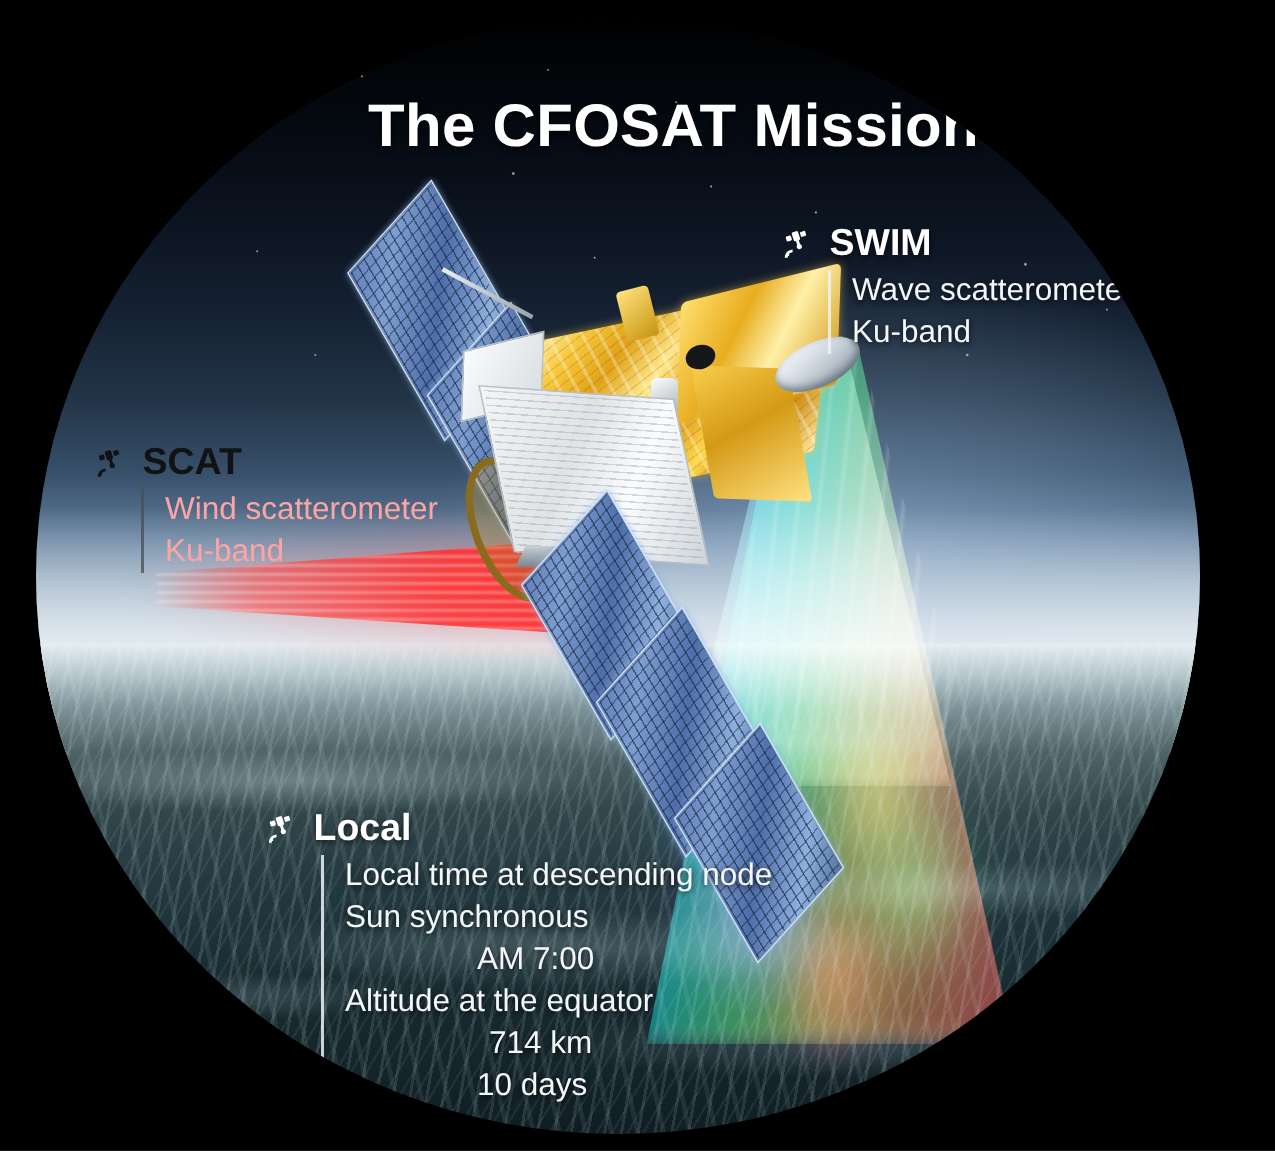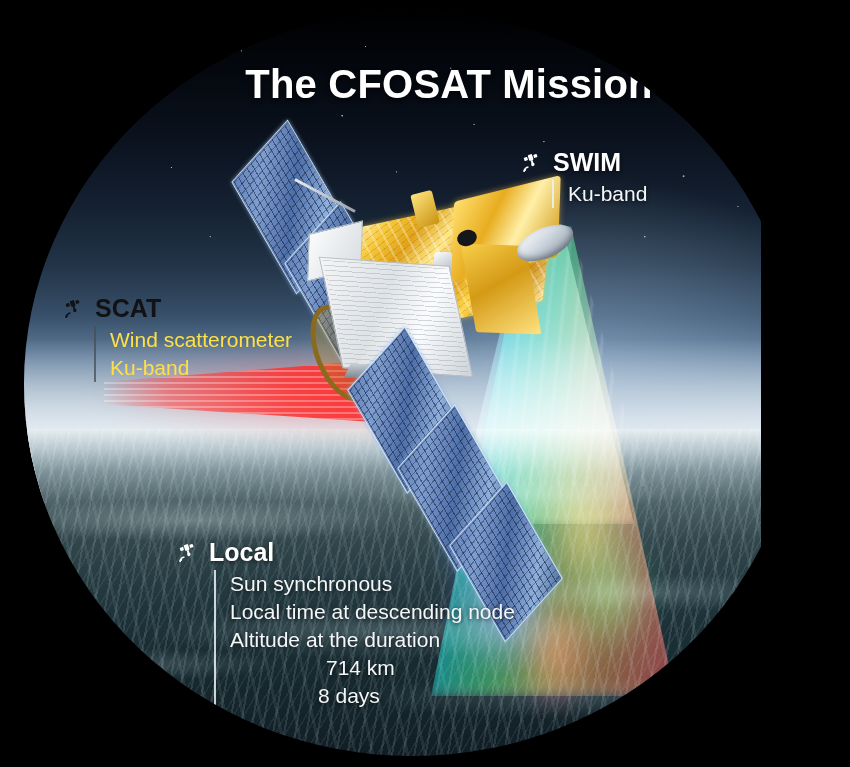--- a/index.html
+++ b/index.html
@@ -1,20 +1,20 @@
 <!DOCTYPE html>
 <html><head>
 <meta charset="utf-8">
 <title>The CFOSAT Mission</title>
 <style>
   html,body{margin:0;padding:0;background:#000;}
   body{width:850px;height:767px;overflow:hidden;
        font-family:"Liberation Sans","DejaVu Sans",sans-serif;}
 
-  #stage{position:relative;width:761px;height:767px;background:#000;overflow:hidden;}
+  #stage{position:relative;width:850px;height:767px;background:#000;overflow:hidden;}
 
   
   #disc{
     position:absolute;left:24px;top:12px;width:776px;height:744px;
     border-radius:50%;overflow:hidden;background:#05080d;
   }
 
   
   .sky{
     position:absolute;left:0;top:0;width:100%;height:62%;
@@ -264,21 +264,21 @@
   .label .body{margin-top:5px;padding-left:13px;border-left:2px solid;}
   .label .body div{font-size:21px;line-height:1.33;white-space:nowrap;}
 
   .label.light .head-txt{color:#ffffff;text-shadow:0 1px 4px rgba(0,0,0,.7);}
   .label.light .body{border-left-color:rgba(235,242,248,.85);}
   .label.light .body div{color:#f3f7fa;text-shadow:0 1px 4px rgba(0,0,0,.75);}
   .label.light .sat-ico{fill:#ffffff;}
 
   .label.dark .head-txt{color:#101214;}
   .label.dark .body{border-left-color:rgba(70,78,86,.75);}
-  .label.dark .body div{color:#fde047;}
+  .label.dark .body div{color:#fca5a5;}
   .label.dark .sat-ico{fill:#101214;}
 
   #swim-label{left:496px;top:138px;}
   #swim-label .head{margin-left:0;}
   #swim-label .body{margin-left:32px;padding-left:14px;}
 
   #scat-label{left:38px;top:284px;}
   #scat-label .body{margin-left:32px;padding-left:14px;}
 
   #orbit-label{left:152px;top:528px;}
@@ -346,20 +346,21 @@
             <rect x="15.6" y="4.6" width="3.6" height="3.4" rx=".7"></rect>
             <rect x="11.4" y="9.2" width="2" height="3.4"></rect>
             <circle cx="12.4" cy="13.6" r="1.7"></circle>
           </g>
           <path d="M3.2 20.6a5.4 5.4 0 0 1 5.2-5.3v1.8a3.6 3.6 0 0 0-3.4 3.5z"></path>
           <path d="M3.4 20.8a2.8 2.8 0 0 1 2.7-2.8v1.5a1.3 1.3 0 0 0-1.2 1.3z"></path>
         </svg>
         <span class="head-txt">SWIM</span>
       </div>
       <div class="body">
+        <div>Wave scatterometer</div>
         <div>Ku-band</div>
       </div>
     </div>
 
     <div class="label dark" id="scat-label">
       <div class="head">
         <svg class="sat-ico" viewBox="0 0 24 24">
           <g transform="rotate(-18 12 12)">
             <rect x="10.2" y="3.2" width="4.4" height="6.2" rx="1"></rect>
             <rect x="5.6" y="4.6" width="3.6" height="3.4" rx=".7"></rect>
@@ -387,22 +388,23 @@
             <rect x="15.6" y="4.6" width="3.6" height="3.4" rx=".7"></rect>
             <rect x="11.4" y="9.2" width="2" height="3.4"></rect>
             <circle cx="12.4" cy="13.6" r="1.7"></circle>
           </g>
           <path d="M3.2 20.6a5.4 5.4 0 0 1 5.2-5.3v1.8a3.6 3.6 0 0 0-3.4 3.5z"></path>
           <path d="M3.4 20.8a2.8 2.8 0 0 1 2.7-2.8v1.5a1.3 1.3 0 0 0-1.2 1.3z"></path>
         </svg>
         <span class="head-txt">Local</span>
       </div>
       <div class="body">
+        <div>Local time at descending node</div>
         <div>Sun synchronous</div>
-        <div>Local time at descending node</div>
-        <div>Altitude at the duration</div>
+        <div class="ind">AM 7:00</div>
+        <div>Altitude at the equator</div>
         <div class="ind2">714 km</div>
-        <div class="ind3">8 days</div>
+        <div class="ind3">10 days</div>
       </div>
     </div>
 
   </div>
 </div>
 
 </body></html>

